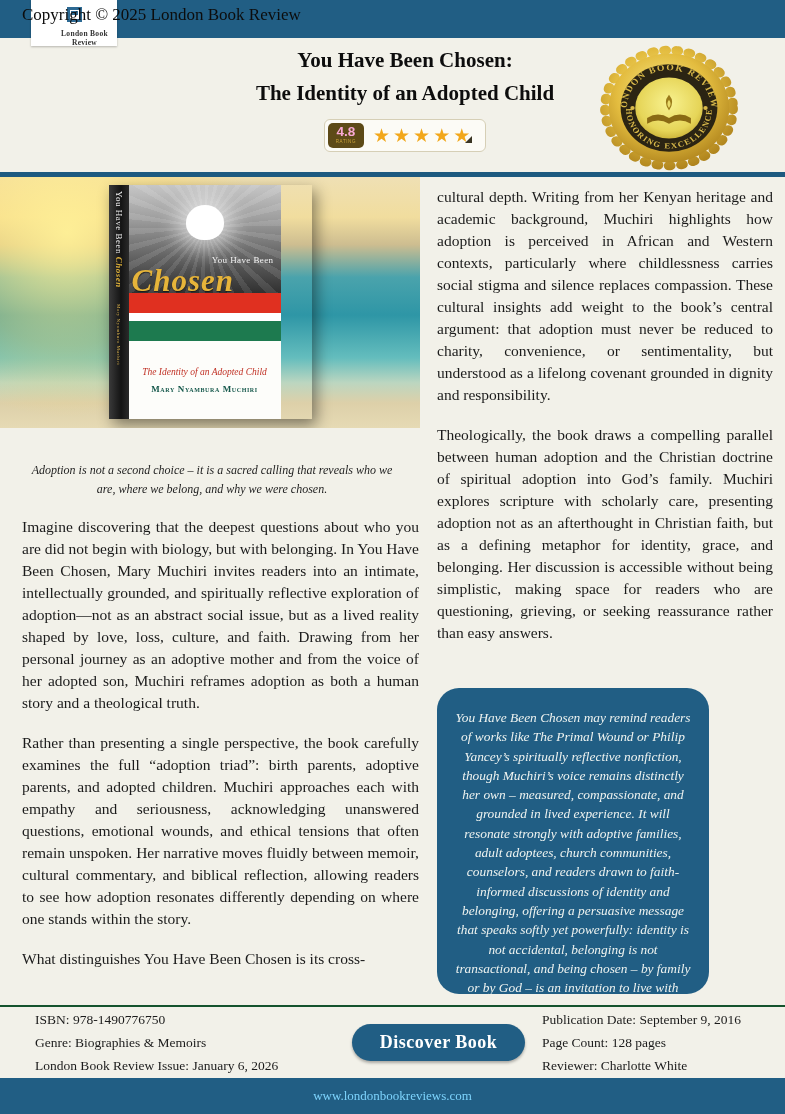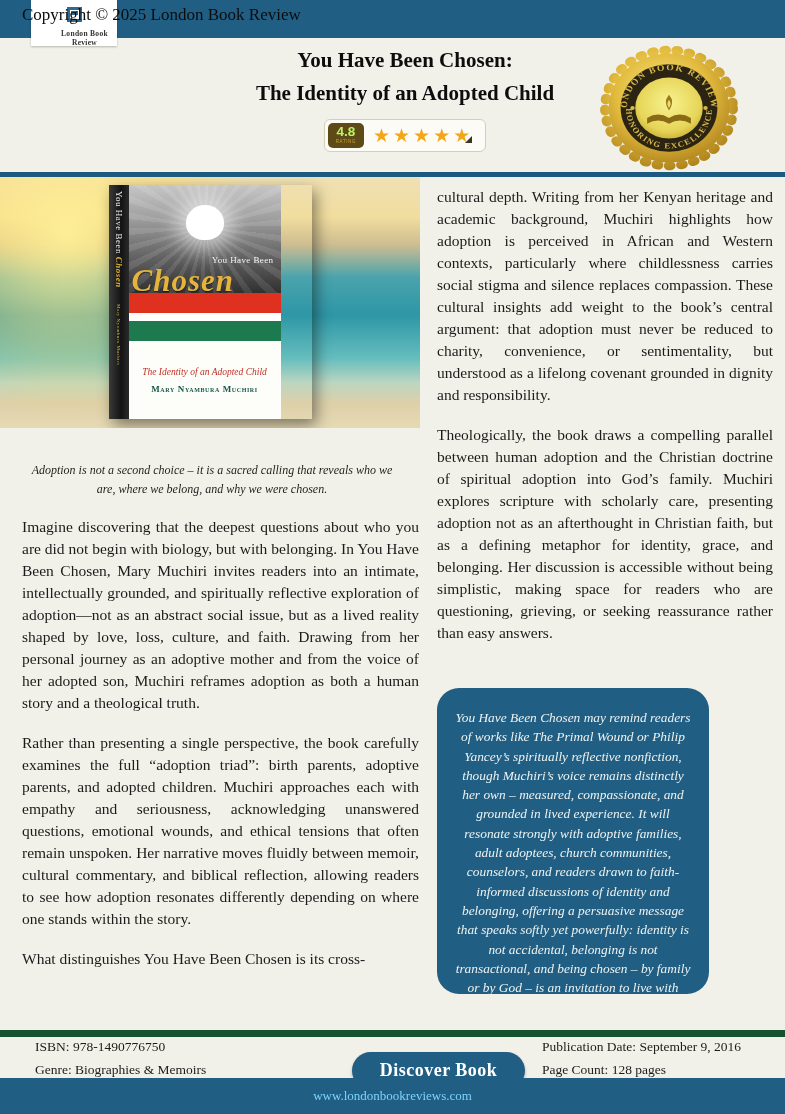--- a/index.html
+++ b/index.html
@@ -30,21 +30,21 @@
   .title-block { position:absolute; top:44px; left:85px; width:640px; text-align:center; }
   .title-line { font-size:21px; font-weight:bold; color:#0d0d0d; line-height:1.58; }
   .byline { font-size:19px; color:#222; margin-top:2px; }
   .rating-row {
     display:inline-flex; align-items:center; gap:9px; margin-top:9px;
     background:#fcfbf6; border:1px solid #d6cfb6; border-radius:6px; padding:3px 12px 3px 3px;
   }
   .rating-badge {
     background:#5d4a17; border-radius:5px; padding:2px 8px 3px; text-align:center; line-height:1.1;
   }
-  .rating-value { font-size:13.5px; font-weight:bold; color:#bef264; font-family:"Liberation Sans", sans-serif; }
+  .rating-value { font-size:13.5px; font-weight:bold; color:#f9a8d4; font-family:"Liberation Sans", sans-serif; }
   .rating-caption { font-size:4.5px; color:#c9a23a; letter-spacing:.6px; font-family:"Liberation Sans", sans-serif; }
   .stars { font-size:19px; color:#f2a71b; letter-spacing:3px; position:relative; white-space:nowrap; }
   .stars .notch {
     position:absolute; right:1px; bottom:4px; width:0; height:0;
     border-left:7px solid transparent; border-bottom:7px solid #3a3524;
   }
   
   .seal { position:absolute; top:42px; left:596px; width:146px; height:132px; }
   
   .divider { position:absolute; top:172px; left:0; width:100%; height:5px; background:#1d5a80; }
@@ -99,21 +99,21 @@
   .review-box {
     position:absolute; top:688px; left:437px; width:272px; height:306px;
     background:#215e84; border-radius:22px; padding:20px 17px 16px;
     display:flex; justify-content:space-between; overflow:hidden;
   }
   .review-text { font-size:13.4px; font-style:italic; color:#eef3f0; text-align:center; line-height:1.44; }
   .review-attr { font-size:14px; font-style:italic; color:#eef3f0; text-align:center; margin-top:8px; }
   
   .info-strip {
     position:absolute; top:1005px; left:0; width:100%; height:73px;
-    border-top:7px solid #14532d; display:flex; align-items:center;margin-top:25px;
+    border-top:2px solid #14532d; display:flex; align-items:center;
   }
   .info-left { margin-left:35px; width:300px; font-size:13.5px; line-height:1.72; }
   .info-center { flex:1; text-align:center; }
   .discover-btn {
     display:inline-block; background:#215e84; color:#fff; border:none; cursor:pointer;
     border-radius:20px; padding:8px 28px; font-family:"Liberation Serif", serif;
     font-size:18px; font-weight:bold; letter-spacing:.5px; box-shadow:0 2px 3px rgba(0,0,0,.3);
   }
   .info-right { width:235px; margin-right:8px; font-size:13.5px; line-height:1.72; }
   

